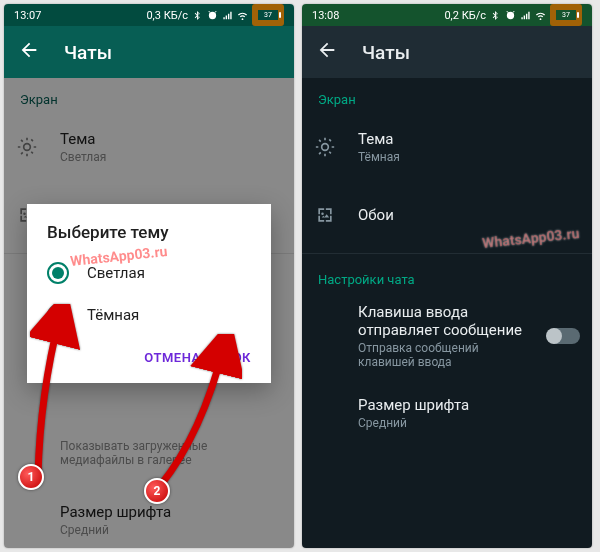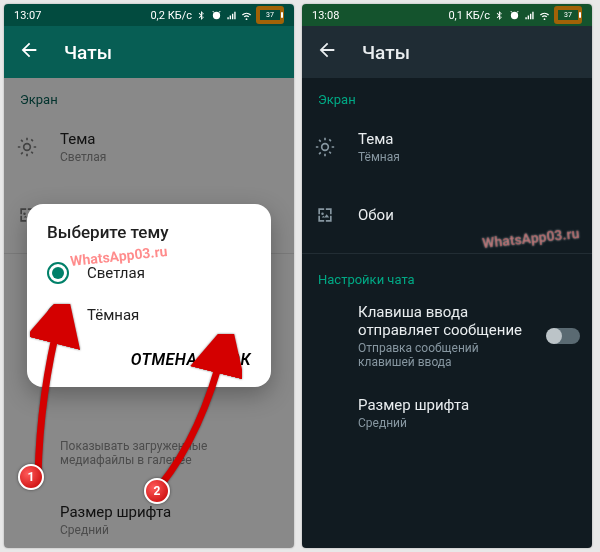--- a/index.html
+++ b/index.html
@@ -32,21 +32,21 @@
     align-items: center;
     justify-content: space-between;
     padding: 0 10px;
     font-size: 11px;
     color: #fff;
   }
   .phone.light .statusbar { background:#024b3f; }
   .phone.dark  .statusbar { background:#14532d; }
   .sb-right { display:flex; align-items:center; gap:4px; }
   .sb-right svg { width:11px; height:11px; fill:#fff; }
-  .batt { border:4px solid #a16207; border-radius:3px; width:20px; height:10px; position:relative; font-size:7px; line-height:10px; text-align:center;}
+  .batt { border:6px solid #a16207; border-radius:3px; width:20px; height:10px; position:relative; font-size:7px; line-height:10px; text-align:center;}
   .batt::after{content:"";position:absolute;right:-3px;top:2px;width:2px;height:6px;background:#fff;border-radius:1px;}
   
   .appbar {
     height: 52px;
     display:flex;
     align-items:center;
     padding:0 14px;
     gap:24px;
   }
   .phone.light .appbar { background:#075e54; color:#fff;}
@@ -79,32 +79,32 @@
   .switch.on{background:#0f7f70;}
   .switch.on::after{background:#00d9b9;right:-2px;}
   .divider{height:1px;margin:4px 0;}
   .phone.light .divider{background:#e0e0e0;}
   .phone.dark  .divider{background:#222d34;}
 
   
   .scrim{position:absolute;inset:0;background:rgba(0,0,0,.45);}
   .dialog{
     position:absolute;left:50%;top:200px;transform:translateX(-50%);
-    width:244px;background:#fff;border-radius:16px;
+    width:244px;background:#fff;border-radius:0;
     box-shadow:0 8px 24px rgba(0,0,0,.3);
     padding:18px 0 6px;
   }
   .dialog-title{font-size:17px;font-weight:500;color:#202020;padding:0 20px 10px;}
   .radio-row{display:flex;align-items:center;gap:18px;padding:10px 20px;cursor:pointer;}
   .radio{width:18px;height:18px;border-radius:50%;border:2px solid #757575;position:relative;flex-shrink:0;}
   .radio.checked{border-color:#008069;}
   .radio.checked::after{content:"";position:absolute;inset:3px;border-radius:50%;background:#008069;}
   .radio-label{font-size:15px;color:#202020;}
   .dialog-actions{display:flex;justify-content:flex-end;gap:8px;padding:6px 8px 4px;}
-  .dlg-btn{padding:8px 12px;font-size:16px;font-weight:600;color:#000000;letter-spacing:.5px;cursor:pointer;font-style:italic;}
+  .dlg-btn{padding:8px 12px;font-size:13px;font-weight:600;color:#6d28d9;letter-spacing:.5px;cursor:pointer;}
 
   
   .arrow{position:absolute;pointer-events:none;}
   .arrow svg{filter:drop-shadow(0 0 1px rgba(0,0,0,.5));}
   .badge{position:absolute;width:22px;height:22px;border-radius:50%;
     background:radial-gradient(circle at 35% 35%,#ff5a5a,#c20000);
     border:2px solid #fff;box-shadow:0 0 3px rgba(0,0,0,.5);
     color:#fff;font-size:12px;font-weight:700;display:flex;align-items:center;justify-content:center;
     pointer-events:none;}
   .watermark{position:absolute;font-size:14px;font-weight:700;color:rgba(255,0,0,.45);
@@ -112,21 +112,21 @@
 </style>
 </head>
 <body>
 
 <div class="phones">
 
   <div class="phone light">
     <div class="statusbar">
       <span>13:07</span>
       <div class="sb-right">
-        <span>0,2 КБ/с</span>
+        <span>0,3 КБ/с</span>
         <svg viewBox="0 0 24 24">
             <path d="M13 6.4l2.3 2.3L13 11V6.4zM13 13l2.3 2.3L13 17.6V13zm-2 9l6-6-4-4 4-4-6-6v7.6L7.4 6 6 7.4 10.6 12 6 16.6 7.4 18 11 14.4V22z"></path>
           </svg>
         <svg viewBox="0 0 24 24">
             <path d="M12 4a8 8 0 108 8 8 8 0 00-8-8zm.5 4H11v5l4 2 .7-1.2-3.2-1.8zM4 2l3 2-1 1.5L3 3.5zM20 2l-3 2 1 1.5 3-2z"></path>
           </svg>
         <svg viewBox="0 0 24 24">
             <path d="M3 20h3v-4H3zm5 0h3v-8H8zm5 0h3V8h-3zm5 0h3V4h-3z"></path>
           </svg>
         <svg viewBox="0 0 24 24">
@@ -224,21 +224,21 @@
       </div>
     </div>
     <div class="badge" style="left:14px;top:460px">1</div>
     <div class="badge" style="left:140px;top:474px">2</div>
   </div>
 
   <div class="phone dark">
     <div class="statusbar">
       <span>13:08</span>
       <div class="sb-right">
-        <span>0,1 КБ/с</span>
+        <span>0,2 КБ/с</span>
         <svg viewBox="0 0 24 24">
             <path d="M13 6.4l2.3 2.3L13 11V6.4zM13 13l2.3 2.3L13 17.6V13zm-2 9l6-6-4-4 4-4-6-6v7.6L7.4 6 6 7.4 10.6 12 6 16.6 7.4 18 11 14.4V22z"></path>
           </svg>
         <svg viewBox="0 0 24 24">
             <path d="M12 4a8 8 0 108 8 8 8 0 00-8-8zm.5 4H11v5l4 2 .7-1.2-3.2-1.8zM4 2l3 2-1 1.5L3 3.5zM20 2l-3 2 1 1.5 3-2z"></path>
           </svg>
         <svg viewBox="0 0 24 24">
             <path d="M3 20h3v-4H3zm5 0h3v-8H8zm5 0h3V8h-3zm5 0h3V4h-3z"></path>
           </svg>
         <svg viewBox="0 0 24 24">

